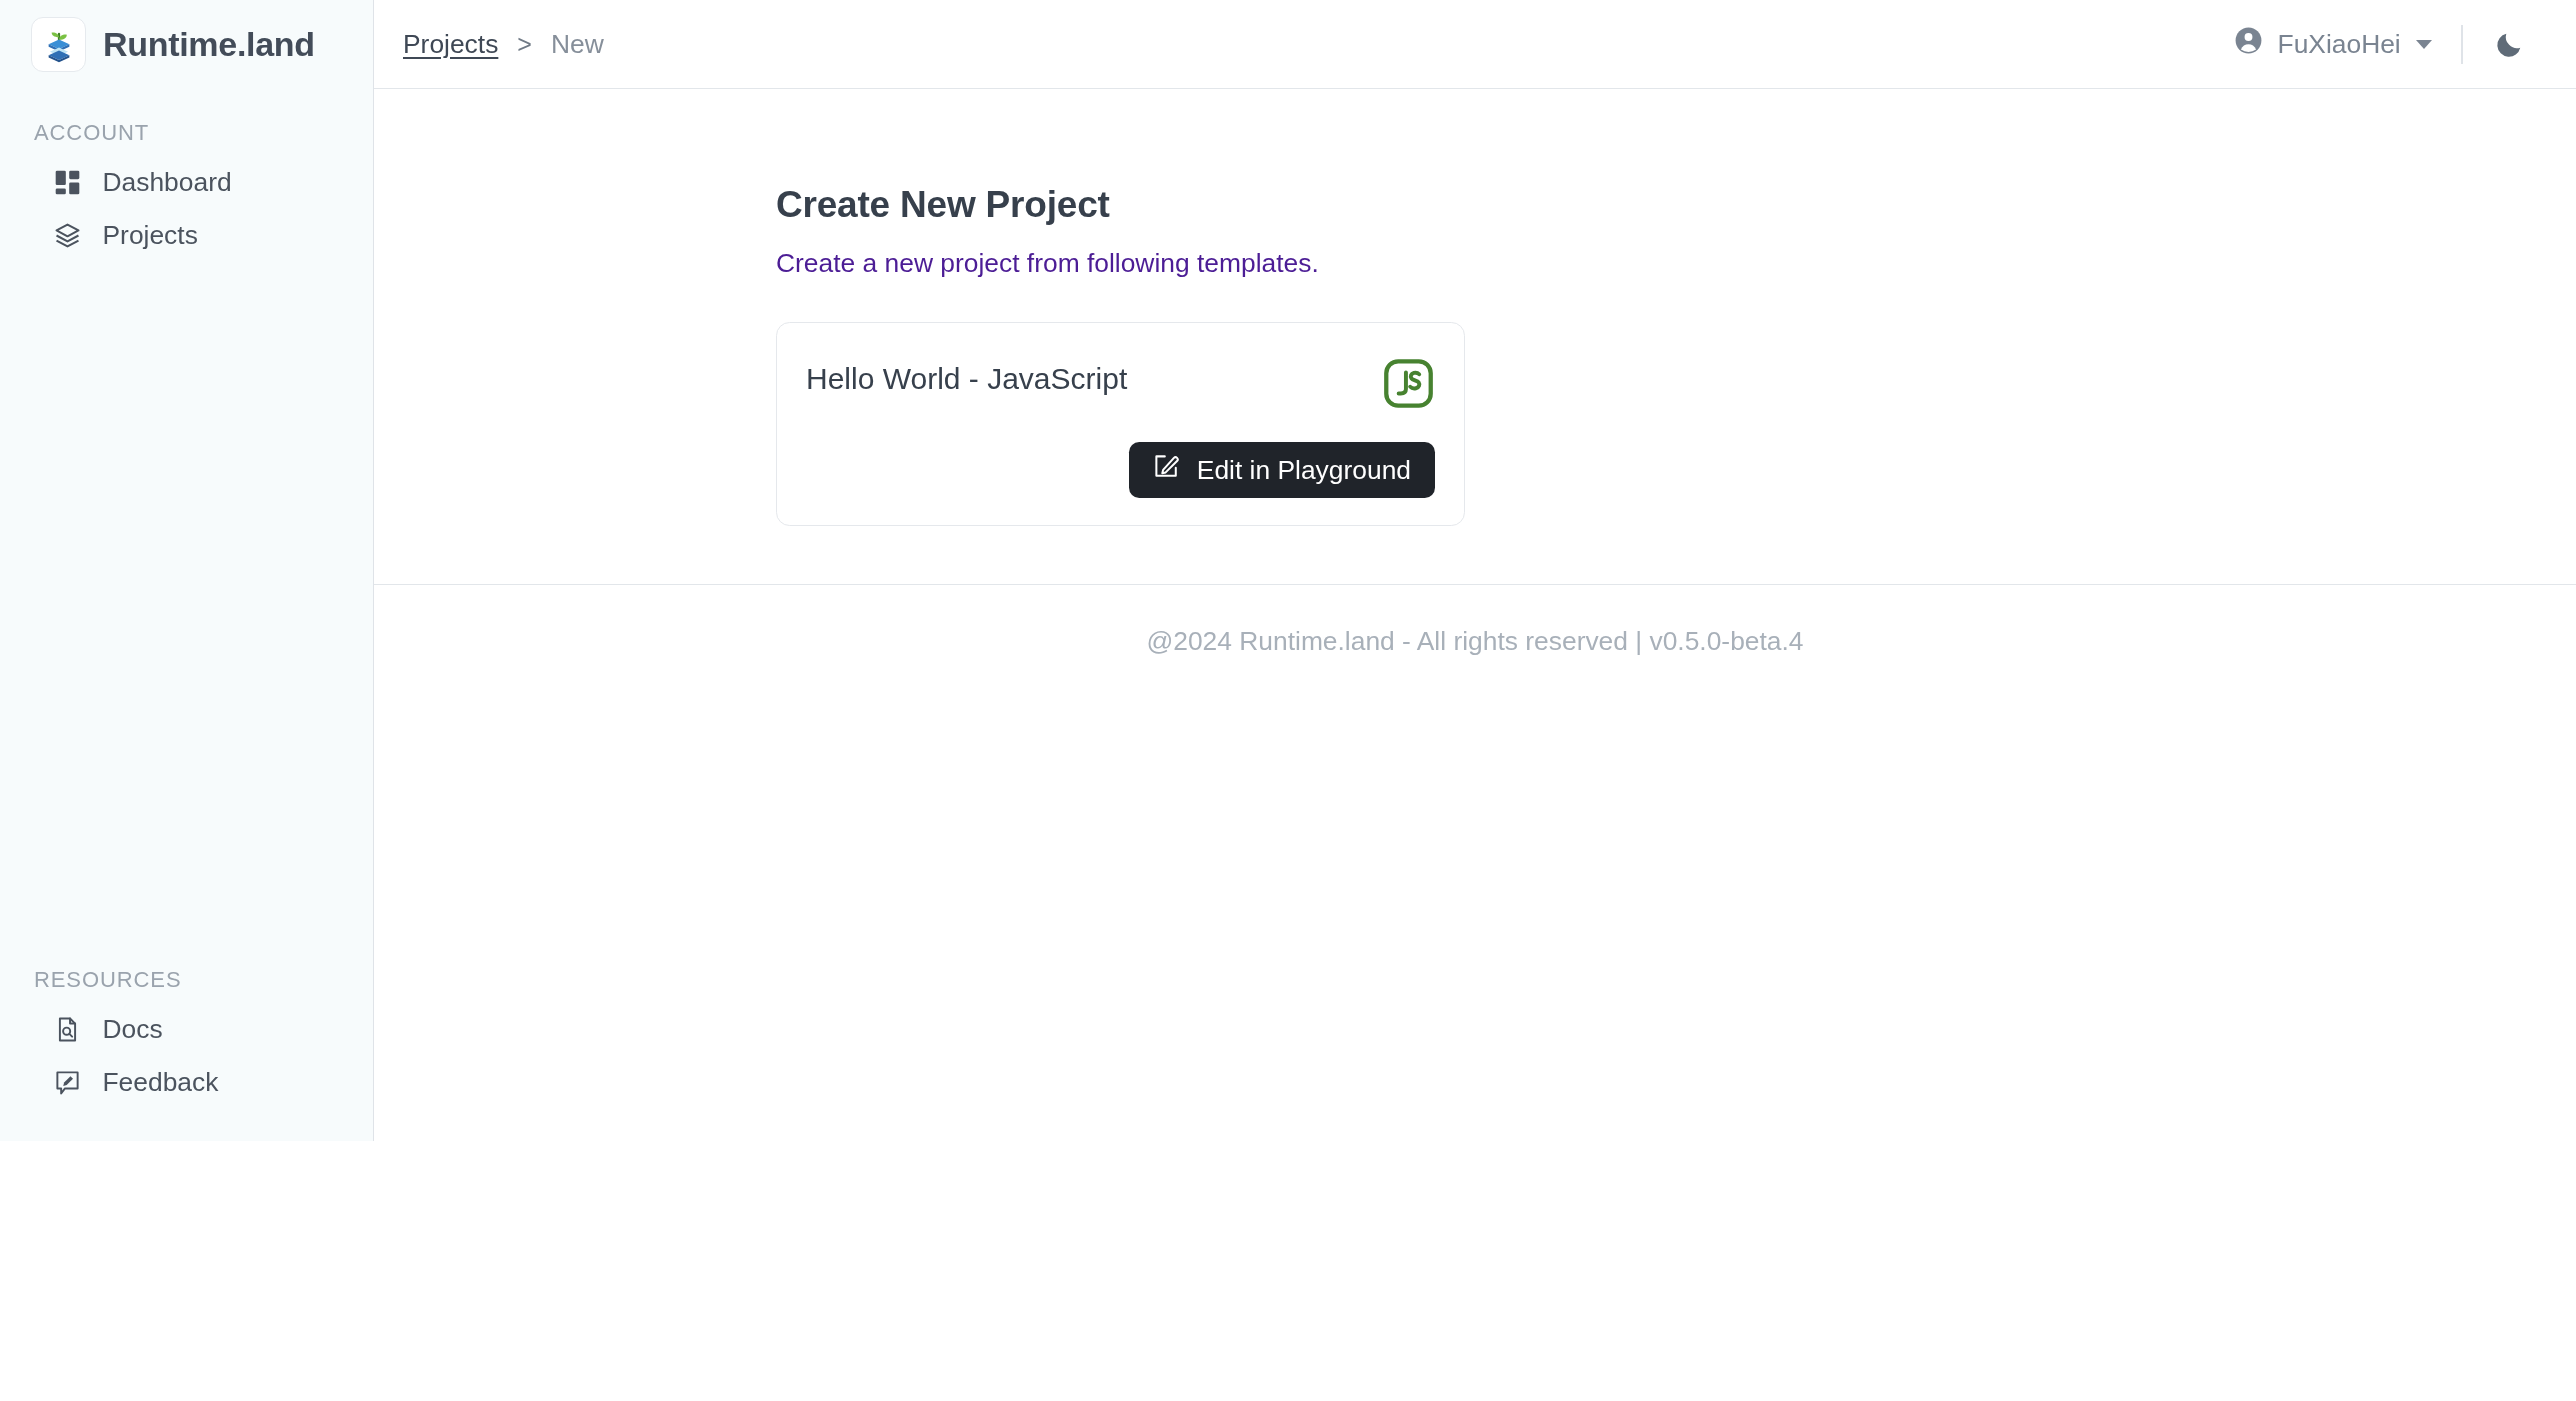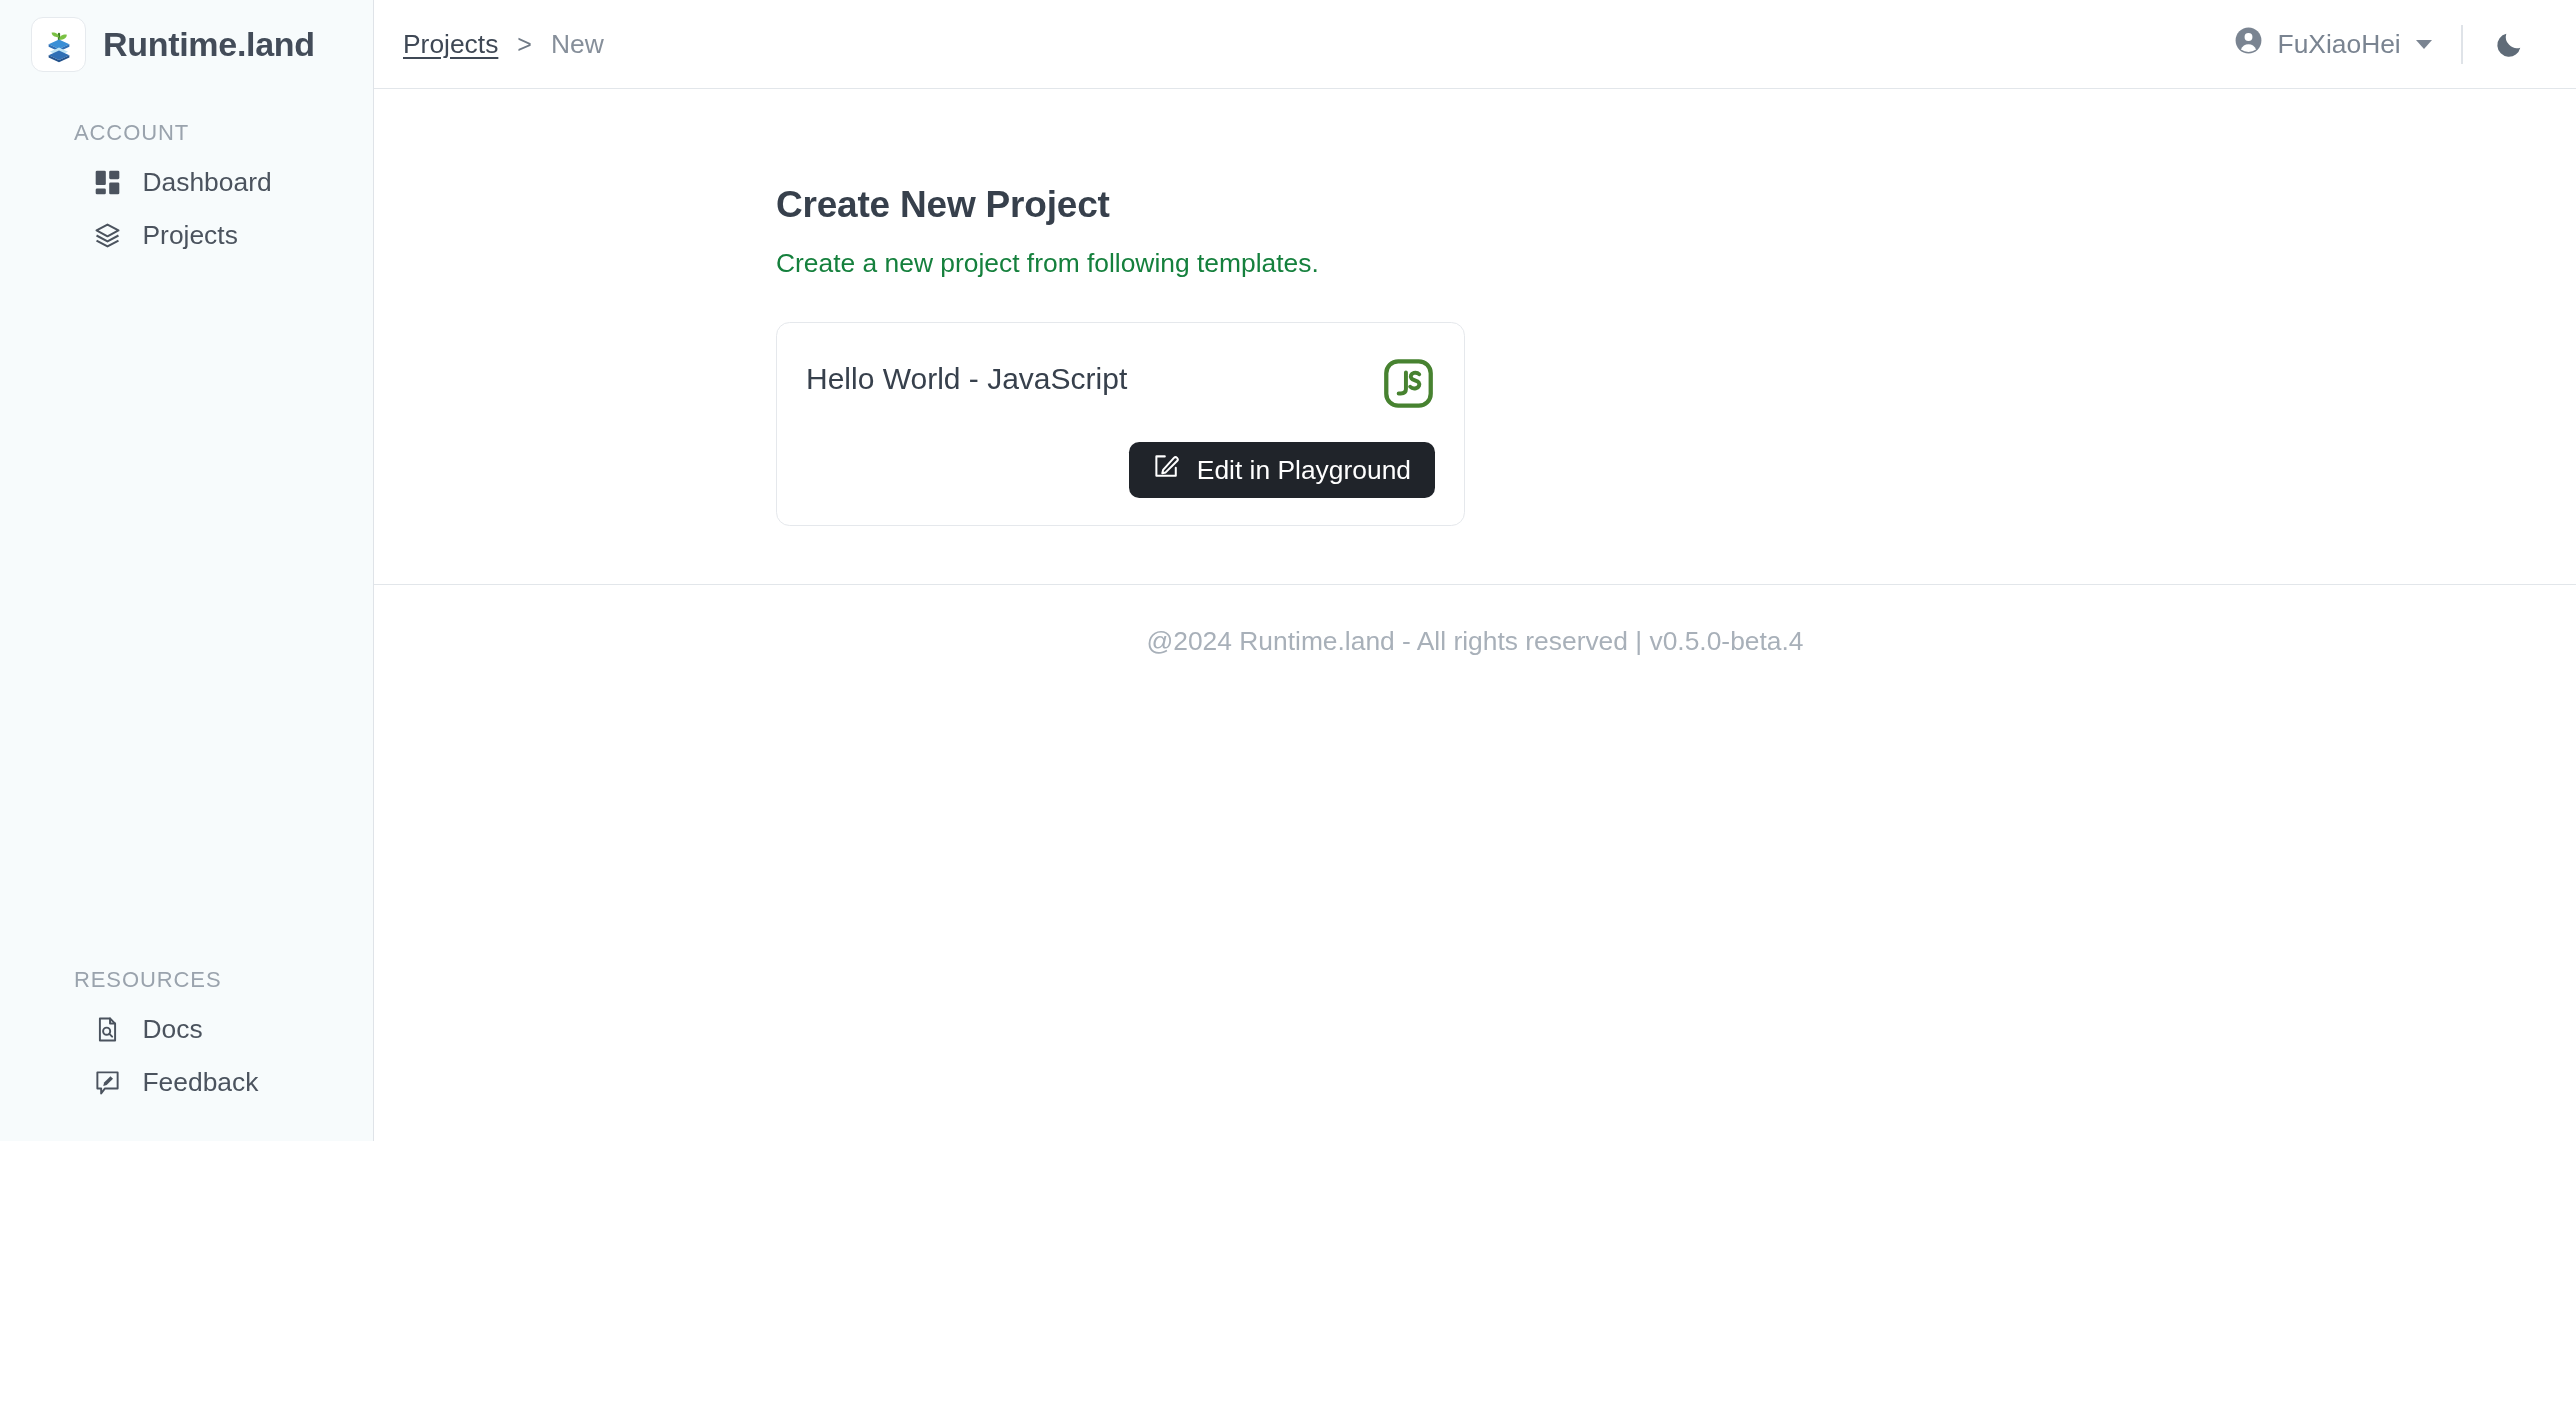--- a/index.html
+++ b/index.html
@@ -29,21 +29,21 @@
     background: #ffffff;
     border: 1.7px solid #e6eaee;
     border-radius: 12px;
     display: flex; align-items: center; justify-content: center;
   }
   .brand-name {
     font-size: 34px; font-weight: 700; color: #434c59;
     letter-spacing: -0.3px; white-space: nowrap;
   }
 
-  .nav-section { padding-top: 20.5px; padding-left: 40px; }
+  .nav-section { padding-top: 20.5px; }
   .nav-heading {
     font-size: 22px; color: #9aa3ad; letter-spacing: 0.9px;
     padding: 10.2px 0 10.2px 34px; font-weight: 400;
   }
   .nav-item {
     display: flex; align-items: center; gap: 20.5px;
     padding: 12px 0 12px 53px;
     color: #4b535e; font-size: 26.4px; cursor: pointer;
     text-decoration: none;
   }
@@ -100,21 +100,21 @@
   .content {
     flex: 0 0 auto;
     padding: 95px 0 0 402px;
     border-bottom: 1.7px solid #e2e6ea;
     padding-bottom: 58px;
   }
   .page-title {
     font-size: 37px; font-weight: 700; color: #37404c;
     letter-spacing: -0.2px; margin-bottom: 22px;
   }
-  .page-subtitle { font-size: 26.4px; color: #15803d; margin-bottom: 43px; }
+  .page-subtitle { font-size: 26.4px; color: #4c1d95; margin-bottom: 43px; }
 
   .template-grid { display: flex; flex-wrap: wrap; gap: 31px; }
   .template-card {
     width: 689px;
     border: 1.7px solid #e5e8ec;
     border-radius: 13.6px;
     background: #ffffff;
     padding: 34px 29px 27px 29px;
     position: relative;
   }

